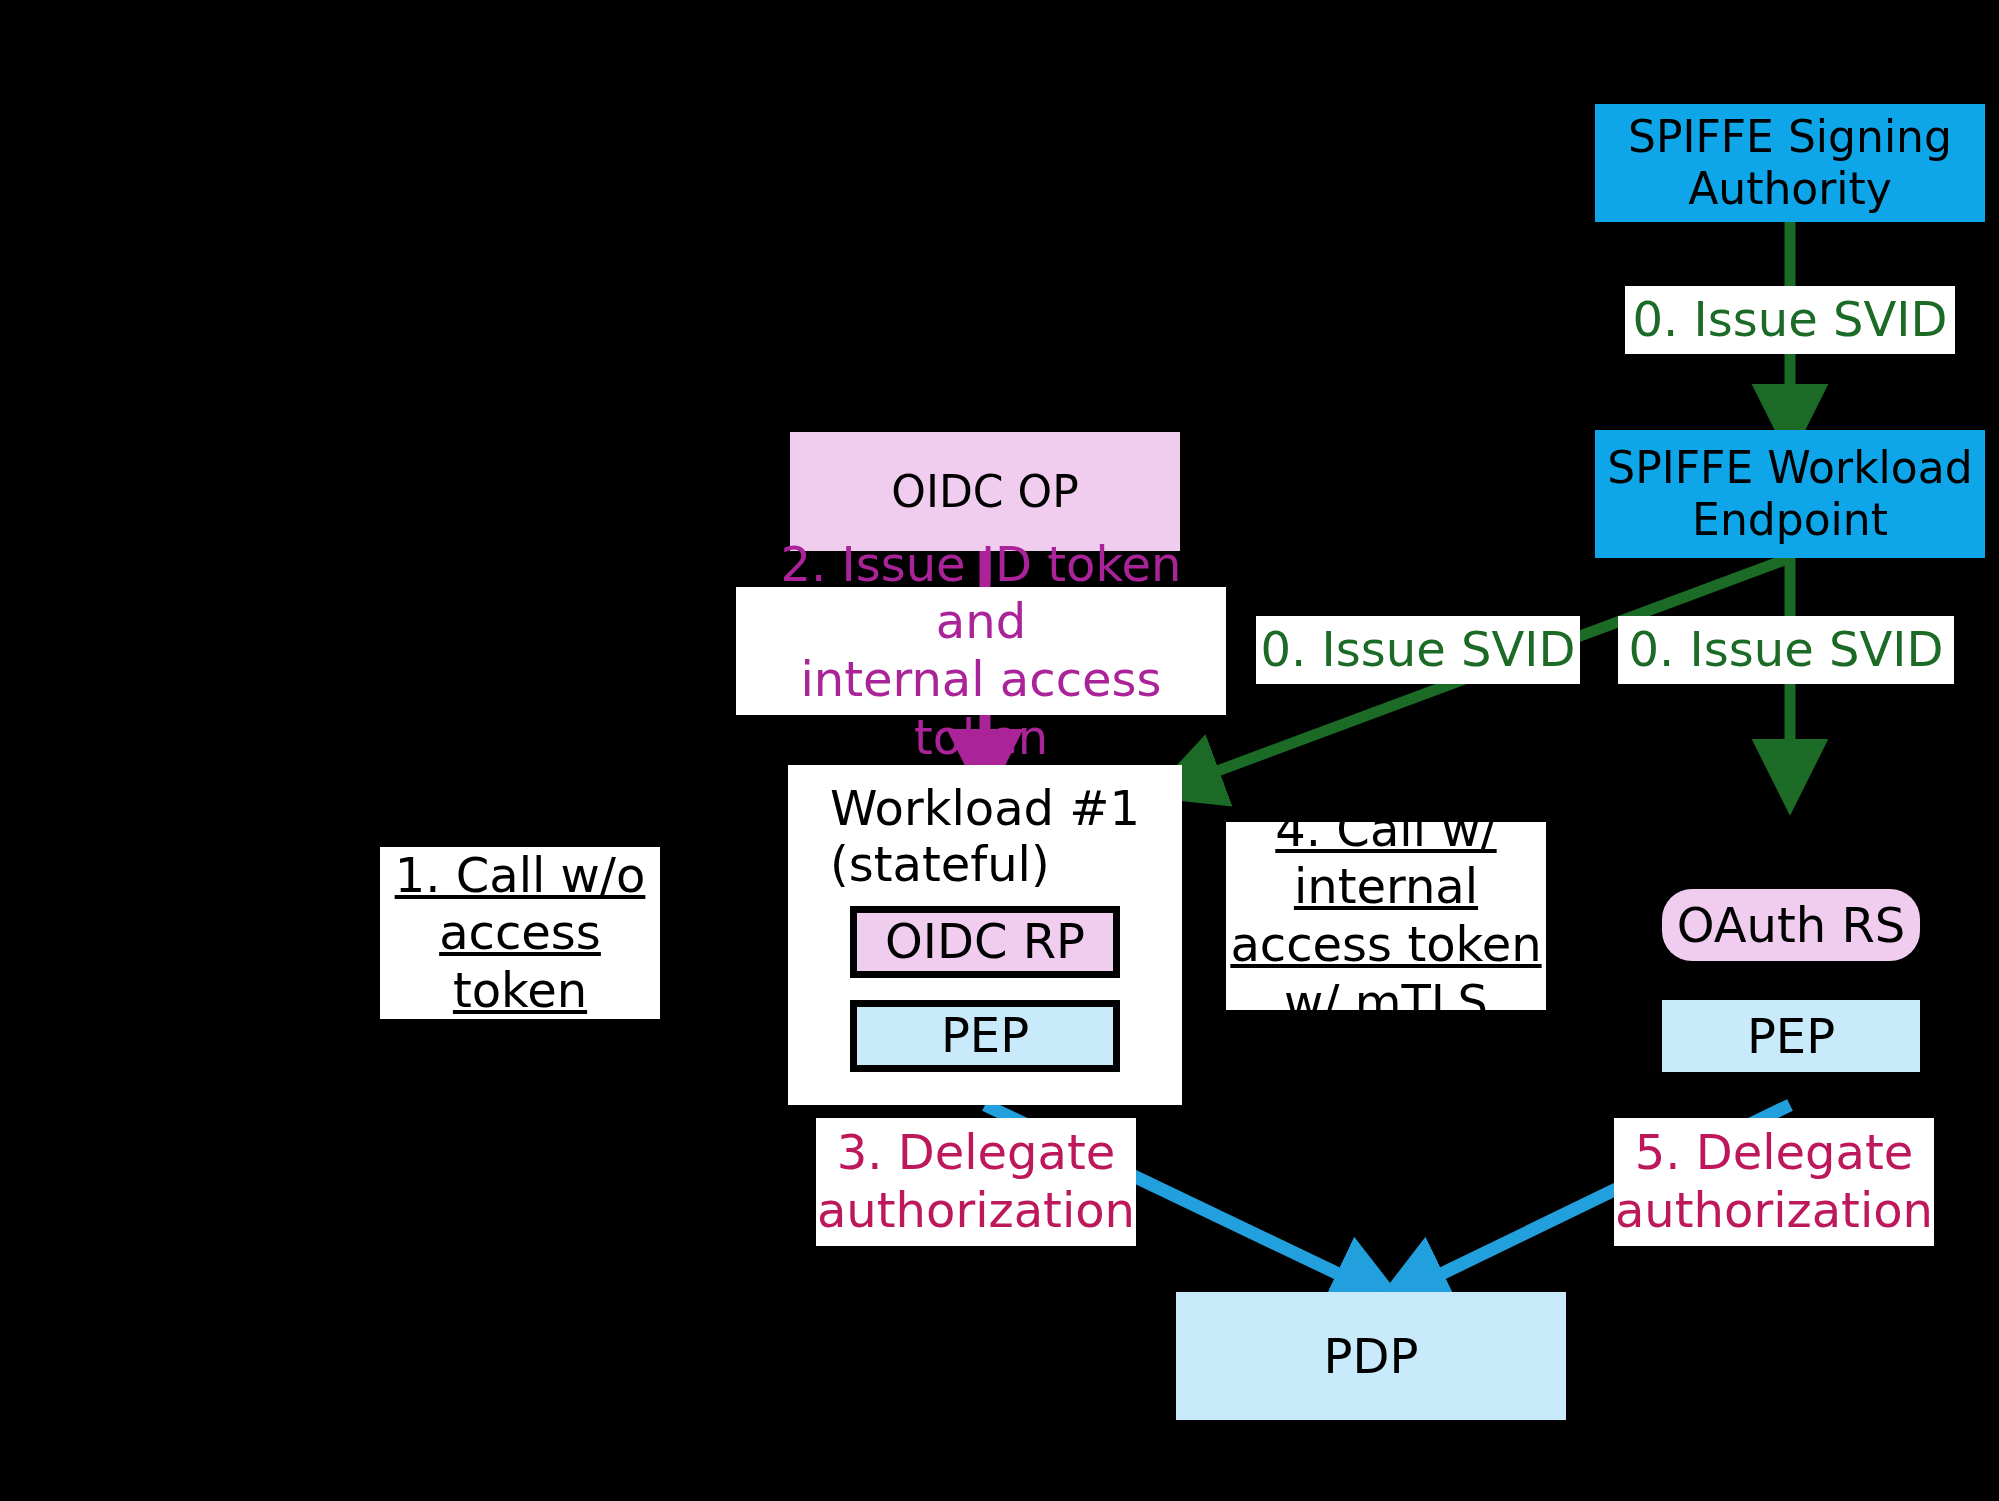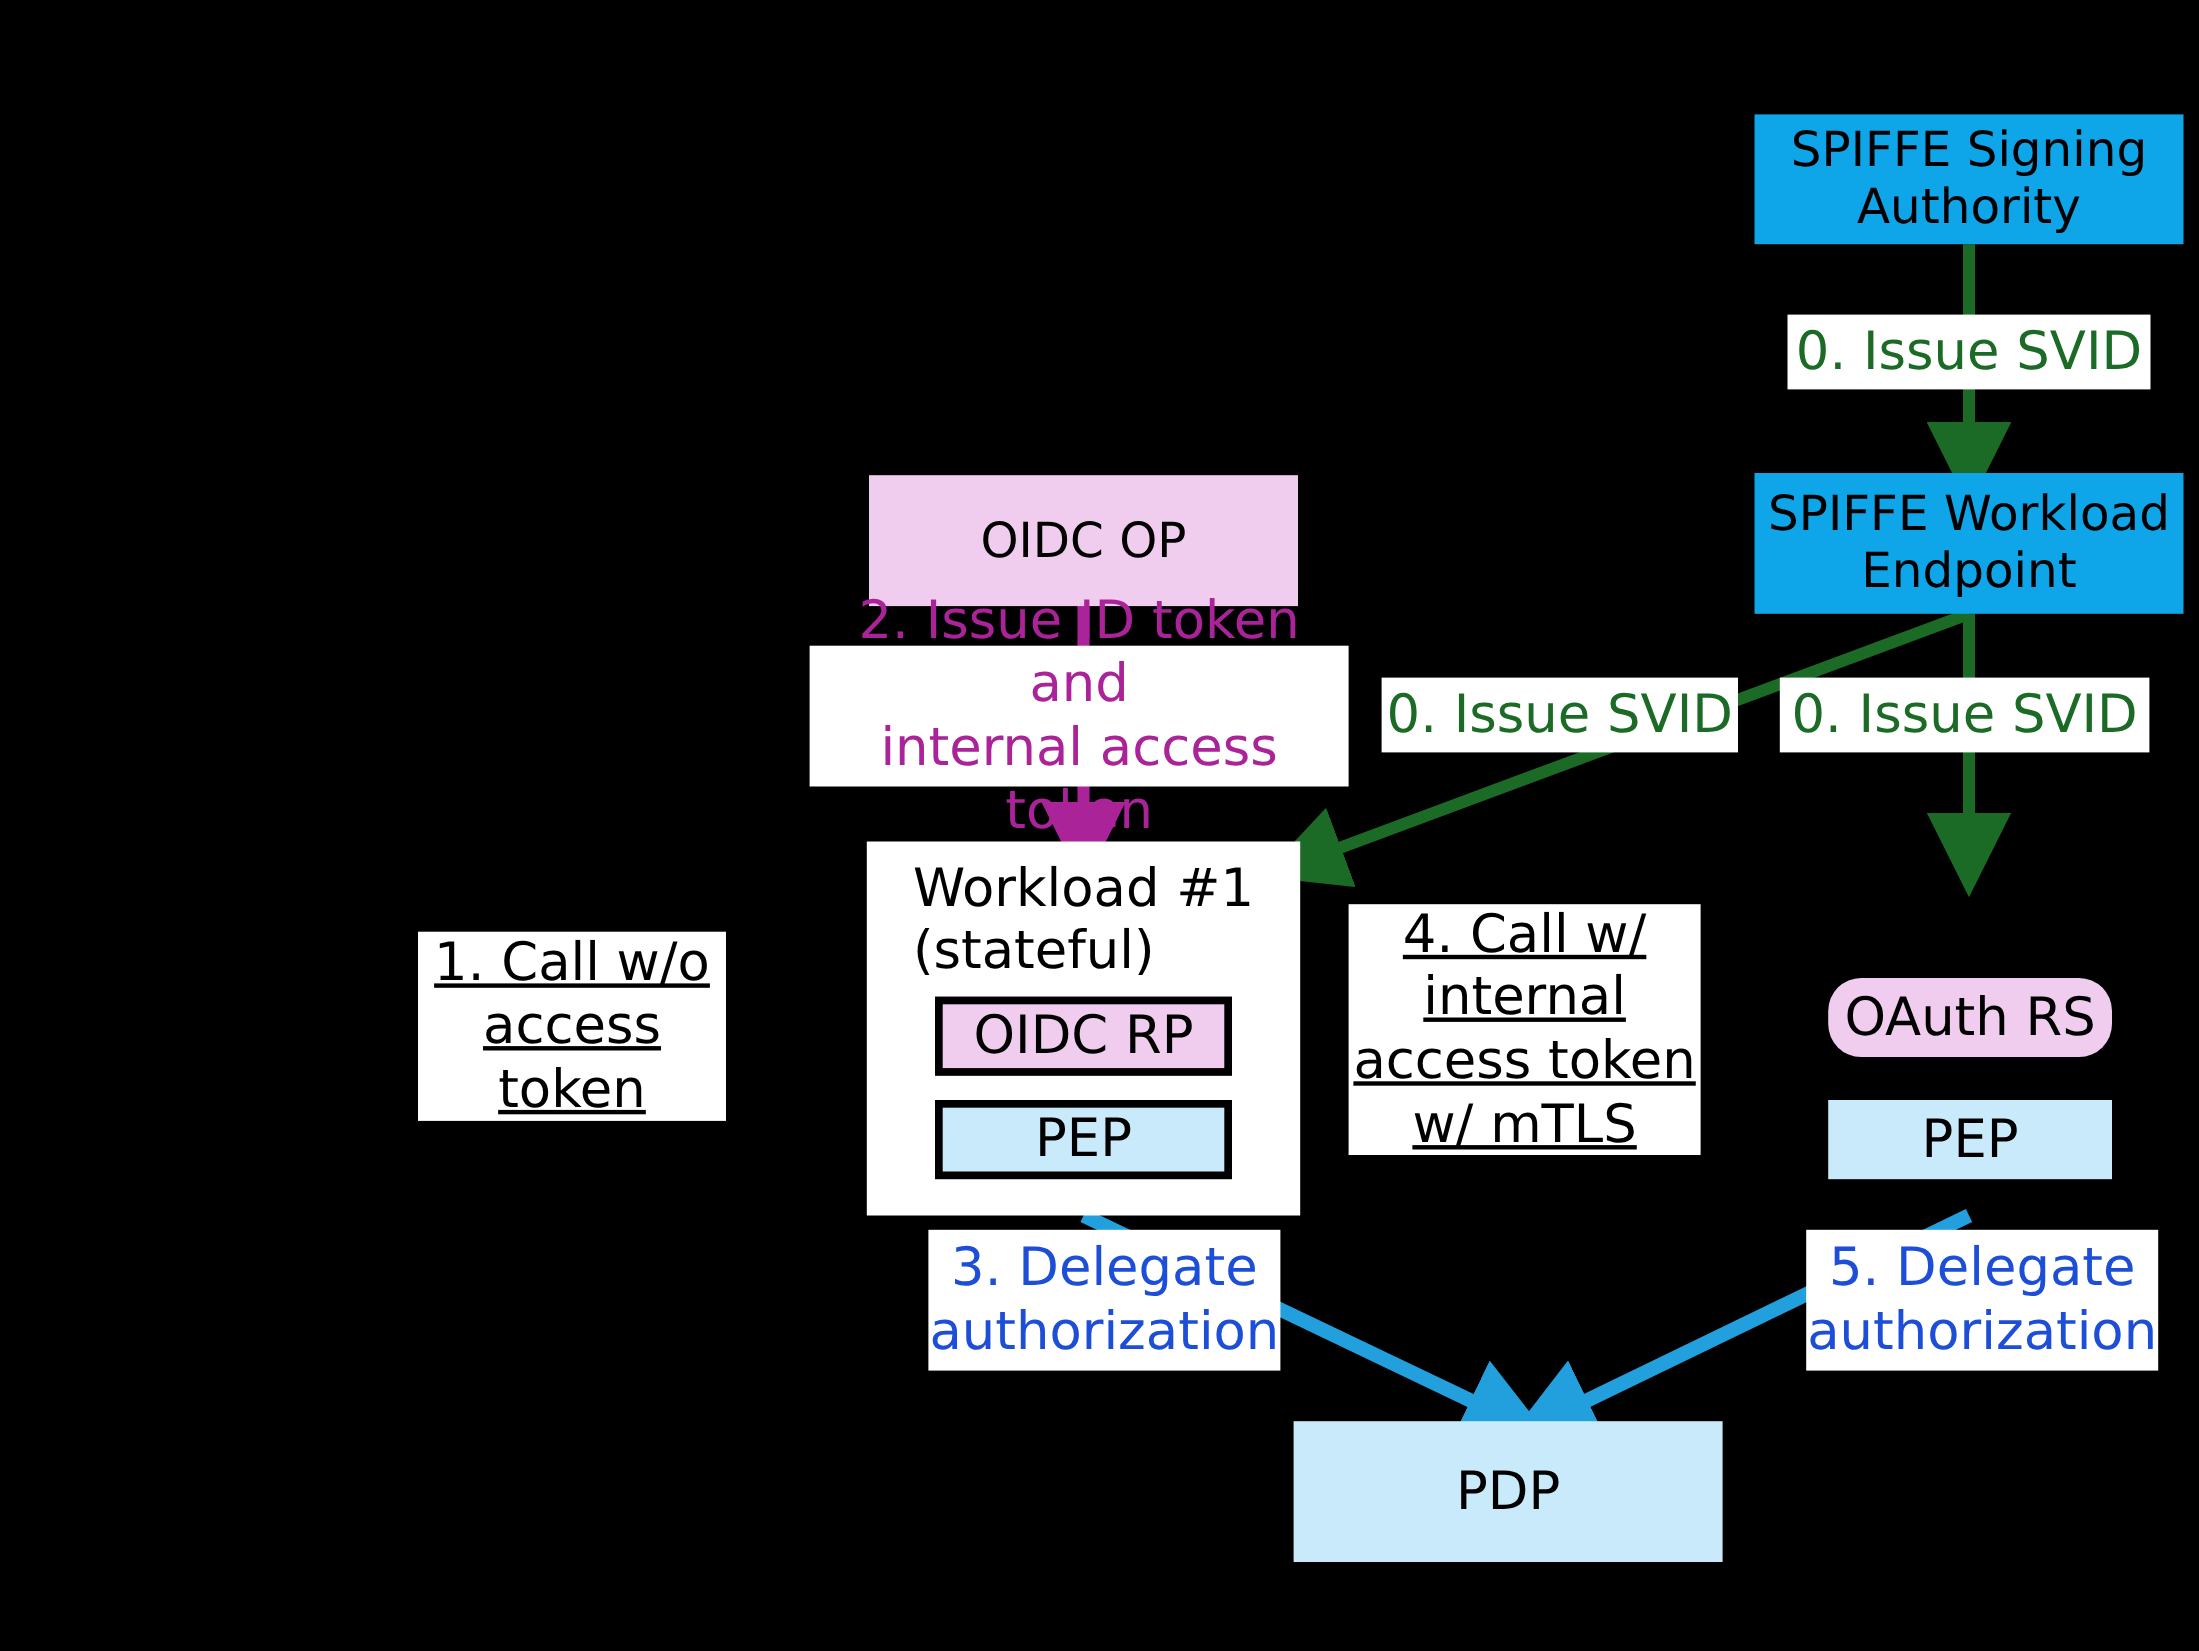--- a/index.html
+++ b/index.html
@@ -38,21 +38,21 @@
     background: #ffffff;
     display: flex;
     align-items: center;
     justify-content: center;
     text-align: center;
     line-height: 1.2;
     z-index: 20;
   }
   .lbl-green   { color: #1b6b26; }
   .lbl-magenta { color: #ab2399; }
-  .lbl-blue    { color: #1d4ed8; margin-left: 28px; }
+  .lbl-blue    { color: #be185d; }
   .lbl-black   { color: #000000; text-decoration: underline; }
 
   
   #edges {
     position: absolute;
     inset: 0;
     width: 1999px;
     height: 1501px;
     z-index: 2;
     pointer-events: none;
@@ -180,21 +180,21 @@
   </div>
 
   <div class="edge-label lbl-black fs-42" style="left:380px; top:847px; width:280px; height:172px;">
     <div>
       <span>1. Call w/o</span><br>
       <span>access</span><br>
       <span>token</span>
     </div>
   </div>
 
-  <div class="edge-label lbl-black fs-42" style="left:1226px; top:822px; width:320px; height:228px;">
+  <div class="edge-label lbl-black fs-42" style="left:1226px; top:822px; width:320px; height:188px;">
     <div>
       <span>4. Call w/</span><br>
       <span>internal</span><br>
       <span>access token</span><br>
       <span>w/ mTLS</span>
     </div>
   </div>
 
   <div class="edge-label lbl-blue fs-42" style="left:816px; top:1118px; width:320px; height:128px;">
     <div>

